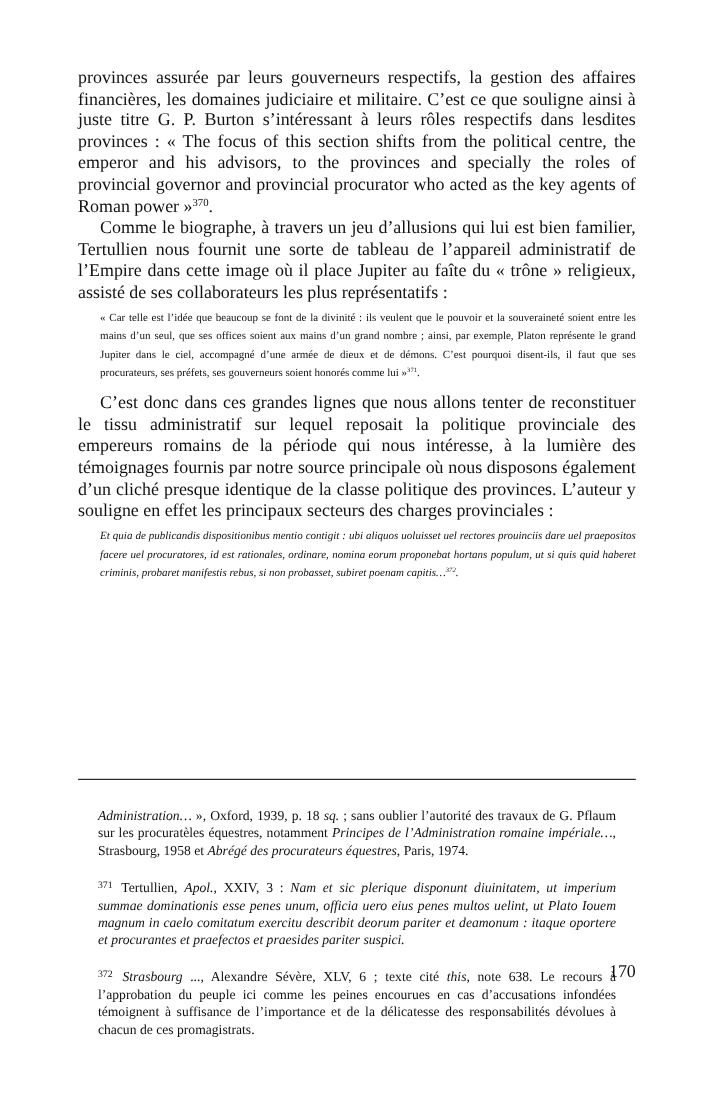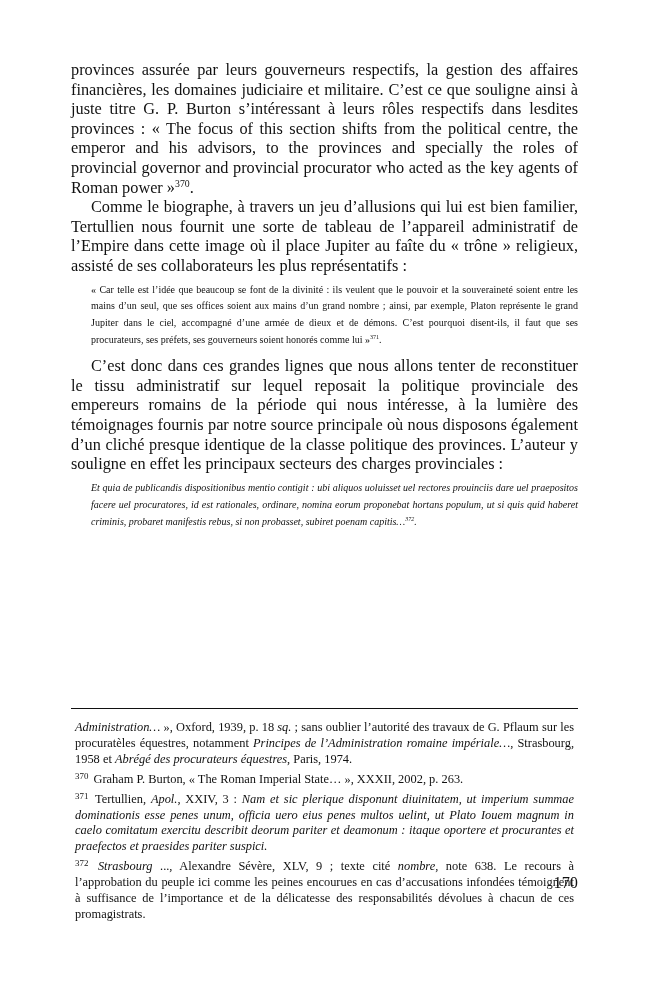--- a/index.html
+++ b/index.html
@@ -7,40 +7,39 @@
          font-family: "Liberation Serif", "DejaVu Serif", serif; color: #111; }
   .page { position: absolute; left: 71px; top: 0; width: 507px; }
   .main { position: absolute; top: 60px; left: 0; width: 507px; font-size: 16.3px; line-height: 19.6px; text-align: justify; }
   .main p { margin: 0; }
   .indent { text-indent: 20px; }
   .quote { margin: 6px 0 7px 20px !important; font-size: 10px; line-height: 16.9px; text-align: justify; }
   .quote.latin { font-style: italic; margin-top: 6px !important; }
   sup { font-size: 0.6em; line-height: 0; vertical-align: 0.6em; }
   .fn-rule { position: absolute; top: 708px; left: 0; width: 507px; height: 0; border-top: 1.3px solid #111; }
   .footnotes { position: absolute; top: 716px; left: 0; width: 507px; font-size: 12.4px; line-height: 15.9px; text-align: justify; }
-  .footnotes p { margin: 4px; }
+  .footnotes p { margin: 18px; }
   .fn-num { font-size: 0.72em; vertical-align: 0.45em; line-height: 0; margin-right: 2px; }
   .page-number { position: absolute; top: 873px; left: 0; width: 507px; text-align: right; font-size: 16.3px; }
   i { font-style: italic; }
 </style>
 </head>
 <body>
 
 <div class="page">
   <div class="main">
     <p><span>provinces assurée par leurs gouverneurs respectifs, la gestion des affaires financières, les domaines judiciaire et militaire. C’est ce que souligne ainsi à juste titre G. P. Burton s’intéressant à leurs rôles respectifs dans lesdites provinces : « The focus of this section shifts from the political centre, the emperor and his advisors, to the provinces and specially the roles of provincial governor and provincial procurator who acted as the key agents of Roman power »</span><sup>370</sup><span>.</span></p>
     <p class="indent">Comme le biographe, à travers un jeu d’allusions qui lui est bien familier, Tertullien nous fournit une sorte de tableau de l’appareil administratif de l’Empire dans cette image où il place Jupiter au faîte du « trône » religieux, assisté de ses collaborateurs les plus représentatifs :</p>
     <p class="quote"><span>« Car telle est l’idée que beaucoup se font de la divinité : ils veulent que le pouvoir et la souveraineté soient entre les mains d’un seul, que ses offices soient aux mains d’un grand nombre ; ainsi, par exemple, Platon représente le grand Jupiter dans le ciel, accompagné d’une armée de dieux et de démons. C’est pourquoi disent-ils, il faut que ses procurateurs, ses préfets, ses gouverneurs soient honorés comme lui »</span><sup>371</sup><span>.</span></p>
     <p class="indent">C’est donc dans ces grandes lignes que nous allons tenter de reconstituer le tissu administratif sur lequel reposait la politique provinciale des empereurs romains de la période qui nous intéresse, à la lumière des témoignages fournis par notre source principale où nous disposons également d’un cliché presque identique de la classe politique des provinces. L’auteur y souligne en effet les principaux secteurs des charges provinciales :</p>
     <p class="quote latin"><span>Et quia de publicandis dispositionibus mentio contigit : ubi aliquos uoluisset uel rectores prouinciis dare uel praepositos facere uel procuratores, id est rationales, ordinare, nomina eorum proponebat hortans populum, ut si quis quid haberet criminis, probaret manifestis rebus, si non probasset, subiret poenam capitis…</span><sup>372</sup><span>.</span></p>
   </div>
 
   <div class="fn-rule"></div>
 
   <div class="footnotes">
     <p><i>Administration…</i><span> », Oxford, 1939, p. 18 </span><i>sq.</i><span> ; sans oublier l’autorité des travaux de G. Pflaum sur les procuratèles équestres, notamment </span><i>Principes de l’Administration romaine impériale…</i><span>, Strasbourg, 1958 et </span><i>Abrégé des procurateurs équestres</i><span>, Paris, 1974.</span></p>
-    <p><span class="fn-num">370</span><span> Graham P. Burton, « The Roman Imperial State… », XXXII, 2002, p. 263.</span></p>
     <p><span class="fn-num">371</span><span> Tertullien, </span><i>Apol.</i><span>, XXIV, 3 : </span><i>Nam et sic plerique disponunt diuinitatem, ut imperium summae dominationis esse penes unum, officia uero eius penes multos uelint, ut Plato Iouem magnum in caelo comitatum exercitu describit deorum pariter et deamonum : itaque oportere et procurantes et praefectos et praesides pariter suspici.</i></p>
-    <p><span class="fn-num">372</span><i> Strasbourg</i><span> ..., Alexandre Sévère, XLV, 9 ; texte cité </span><i>nombre</i><span>, note 638. Le recours à l’approbation du peuple ici comme les peines encourues en cas d’accusations infondées témoignent à suffisance de l’importance et de la délicatesse des responsabilités dévolues à chacun de ces promagistrats.</span></p>
+    <p><span class="fn-num">372</span><i> Strasbourg</i><span> ..., Alexandre Sévère, XLV, 6 ; texte cité </span><i>this</i><span>, note 638. Le recours à l’approbation du peuple ici comme les peines encourues en cas d’accusations infondées témoignent à suffisance de l’importance et de la délicatesse des responsabilités dévolues à chacun de ces promagistrats.</span></p>
   </div>
 
   <div class="page-number">170</div>
 </div>
 
 </body></html>

